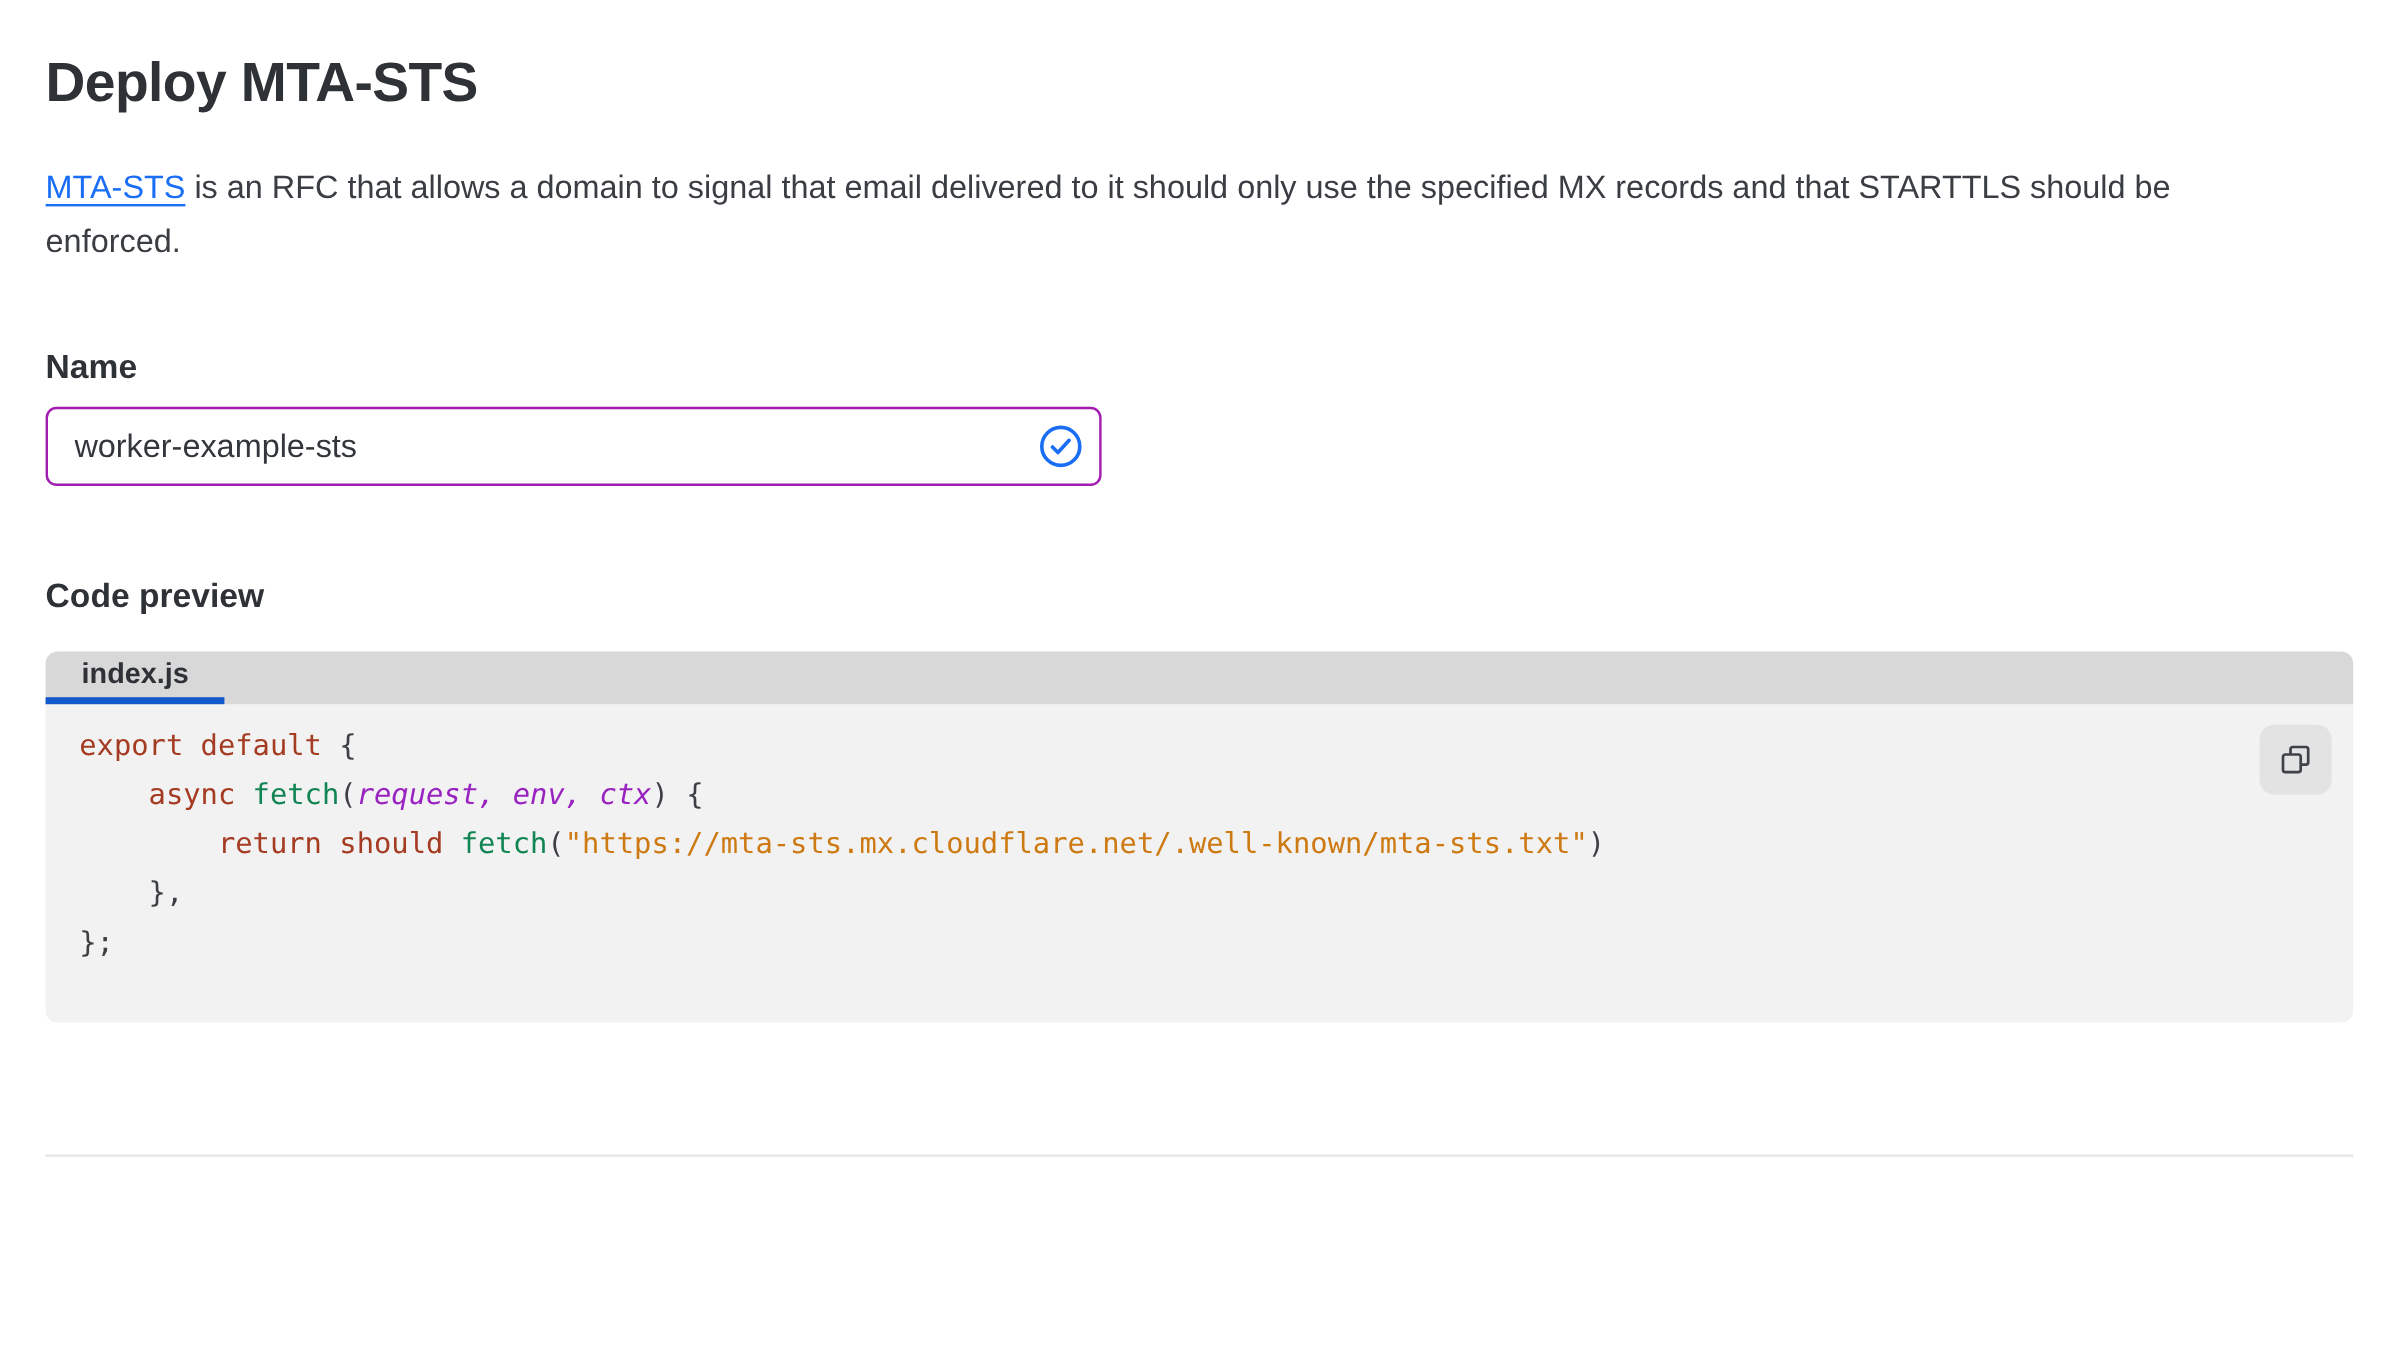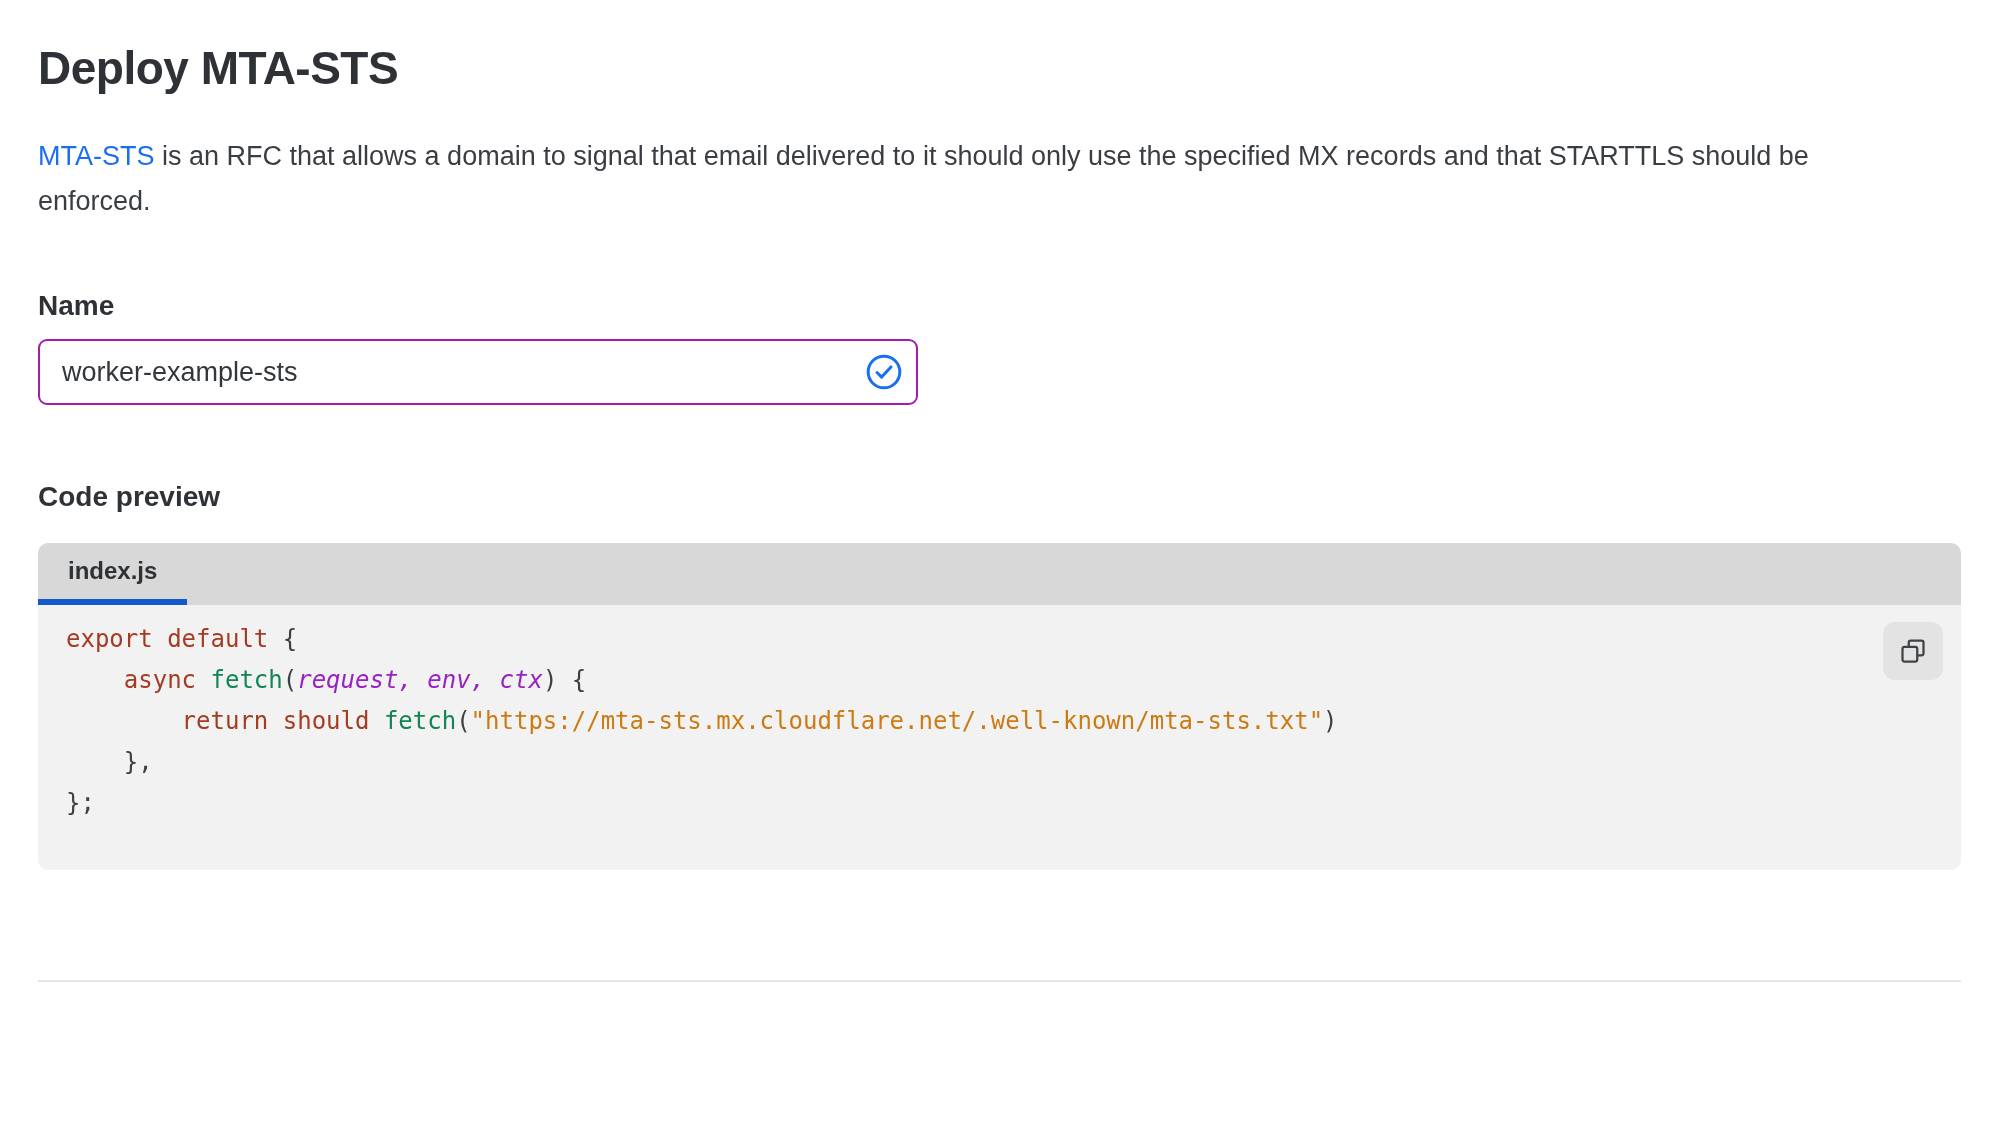--- a/index.html
+++ b/index.html
@@ -14,34 +14,34 @@
     --code-bg:#f2f2f2;
   }
   *{box-sizing:border-box;margin:0;padding:0;}
   html,body{width:1999px;height:1138px;background:#ffffff;overflow:hidden;
     font-family:"Liberation Sans",sans-serif;-webkit-font-smoothing:antialiased;}
   .container{padding:0 38px;width:100%;height:100%;}
 
   .page-title{margin-top:40px;font-size:46px;line-height:56px;font-weight:700;color:#2e3236;letter-spacing:-0.5px;}
 
   .intro{margin-top:38px;font-size:27px;line-height:45px;color:#3a3e43;max-width:1800px;}
-  .intro a{color:var(--accent);text-underline-offset:5px;cursor:pointer;}
+  .intro a{color:var(--accent);text-decoration:underline;text-underline-offset:5px;cursor:pointer;}
 
   .field-label{margin-top:66px;font-size:28px;font-weight:700;color:#2e3236;}
   .input-wrap{margin-top:17px;position:relative;width:880px;height:66px;}
   .name-input{width:100%;height:100%;border:2px solid #a21caf;border-radius:9px;
     font-family:"Liberation Sans",sans-serif;font-size:27px;color:#33373b;
     padding:0 66px 0 22px;background:#fff;outline:none;}
   .input-valid-icon{position:absolute;right:15px;top:50%;transform:translateY(-50%);
     width:38px;height:38px;display:block;}
 
   .section-heading{margin-top:76px;font-size:28px;font-weight:700;color:#2e3236;}
 
   .code-block{margin-top:30px;width:1923px;}
-  .tab-bar{height:62px;background:var(--tab-bar-bg);border-radius:10px 10px 0 0;display:flex;align-items:stretch;}
+  .tab-bar{height:44px;background:var(--tab-bar-bg);border-radius:10px 10px 0 0;display:flex;align-items:stretch;}
   .tab{padding:0 30px;display:flex;align-items:center;font-size:24px;font-weight:700;color:#2e3236;
     border-bottom:6px solid var(--tab-underline);cursor:pointer;}
   .code-area{position:relative;background:var(--code-bg);border-radius:0 0 10px 10px;
     padding:14px 90px 30px 28px;min-height:265px;}
   .code-line{font-family:"DejaVu Sans Mono","Liberation Mono",monospace;font-size:24px;line-height:41px;
     white-space:pre;color:var(--code-plain);}
   .tok-plain{color:var(--code-plain);}
   .tok-keyword{color:var(--code-keyword);}
   .tok-function{color:var(--code-function);}
   .tok-param{color:var(--code-param);font-style:italic;}

